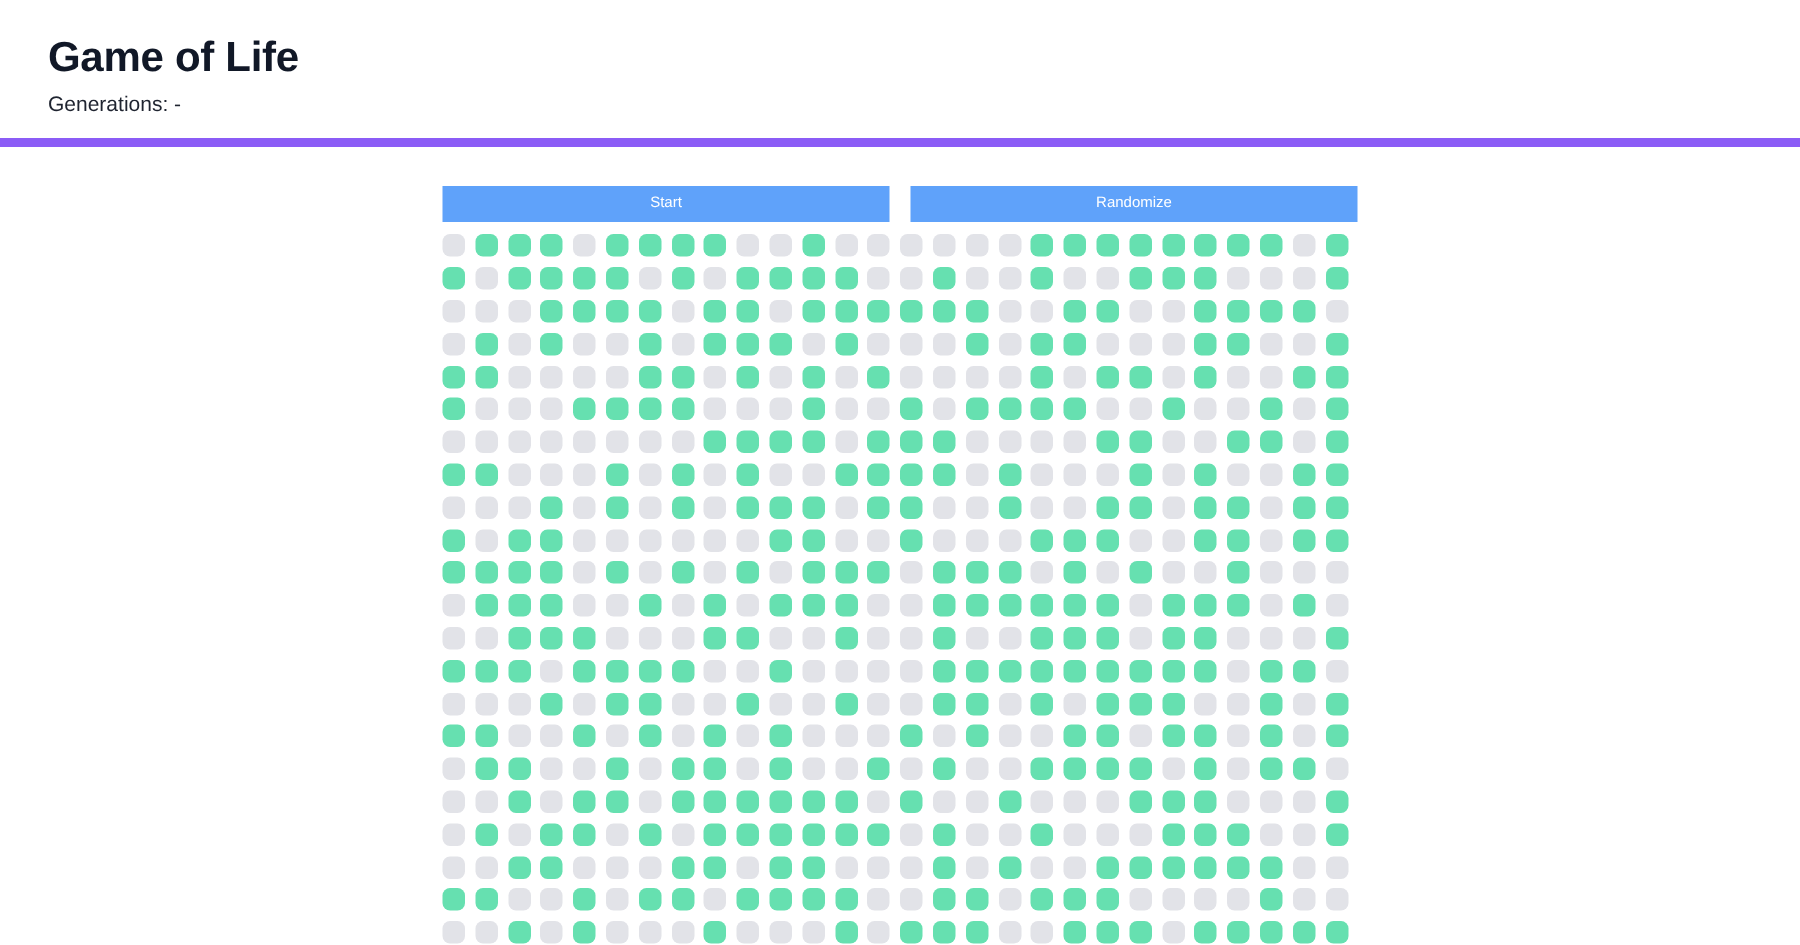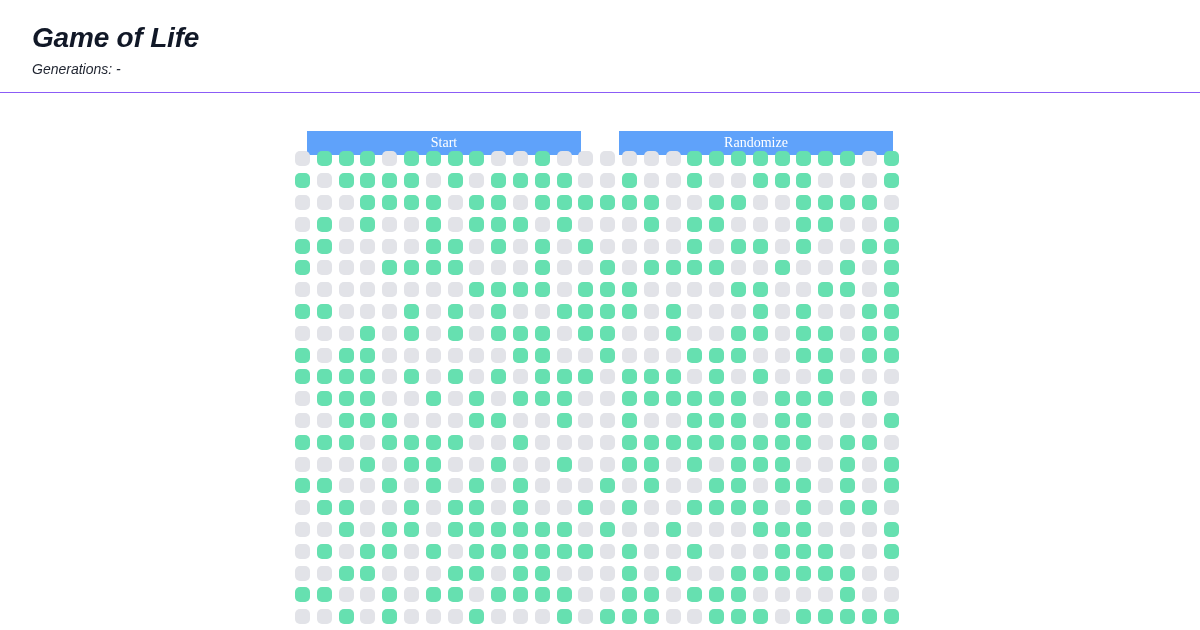--- a/index.html
+++ b/index.html
@@ -13,23 +13,22 @@
   }
   body {
     font-family: "Liberation Sans", sans-serif;
     color: #1a1a2e;
     -webkit-font-smoothing: antialiased;
   }
 
   
   .page-header {
     padding: 22px 0 14px 32px;
-    border-bottom: 1px solid #8b5cf6;
+    border-bottom: 6px solid #8b5cf6;
     box-sizing: border-box;
-    font-style: italic;
   }
   .page-title {
     font-size: 28px;
     font-weight: bold;
     line-height: 1.15;
     letter-spacing: -0.2px;
     color: #111827;
     margin: 0 0 6px 0;
   }
   .generations-line {
@@ -55,25 +54,25 @@
     justify-content: space-between;
     gap: 14px;
   }
   .ctrl-btn {
     flex: 1 1 0;
     height: 24px;
     line-height: 24px;
     text-align: center;
     background: #5fa2fa;
     color: #ffffff;
-    font-size: 14px;
-    font-family: Liberation Serif, serif;
+    font-size: 10px;
+    font-family: Liberation Sans, sans-serif;
     border: none;
     padding: 0;
-    margin: 12px;
+    margin: 0;
     border-radius: 0;
     cursor: pointer;
     display: block;
     white-space: nowrap;
   }
 
   
   .life-grid {
     position: absolute;
     left: 295px;

